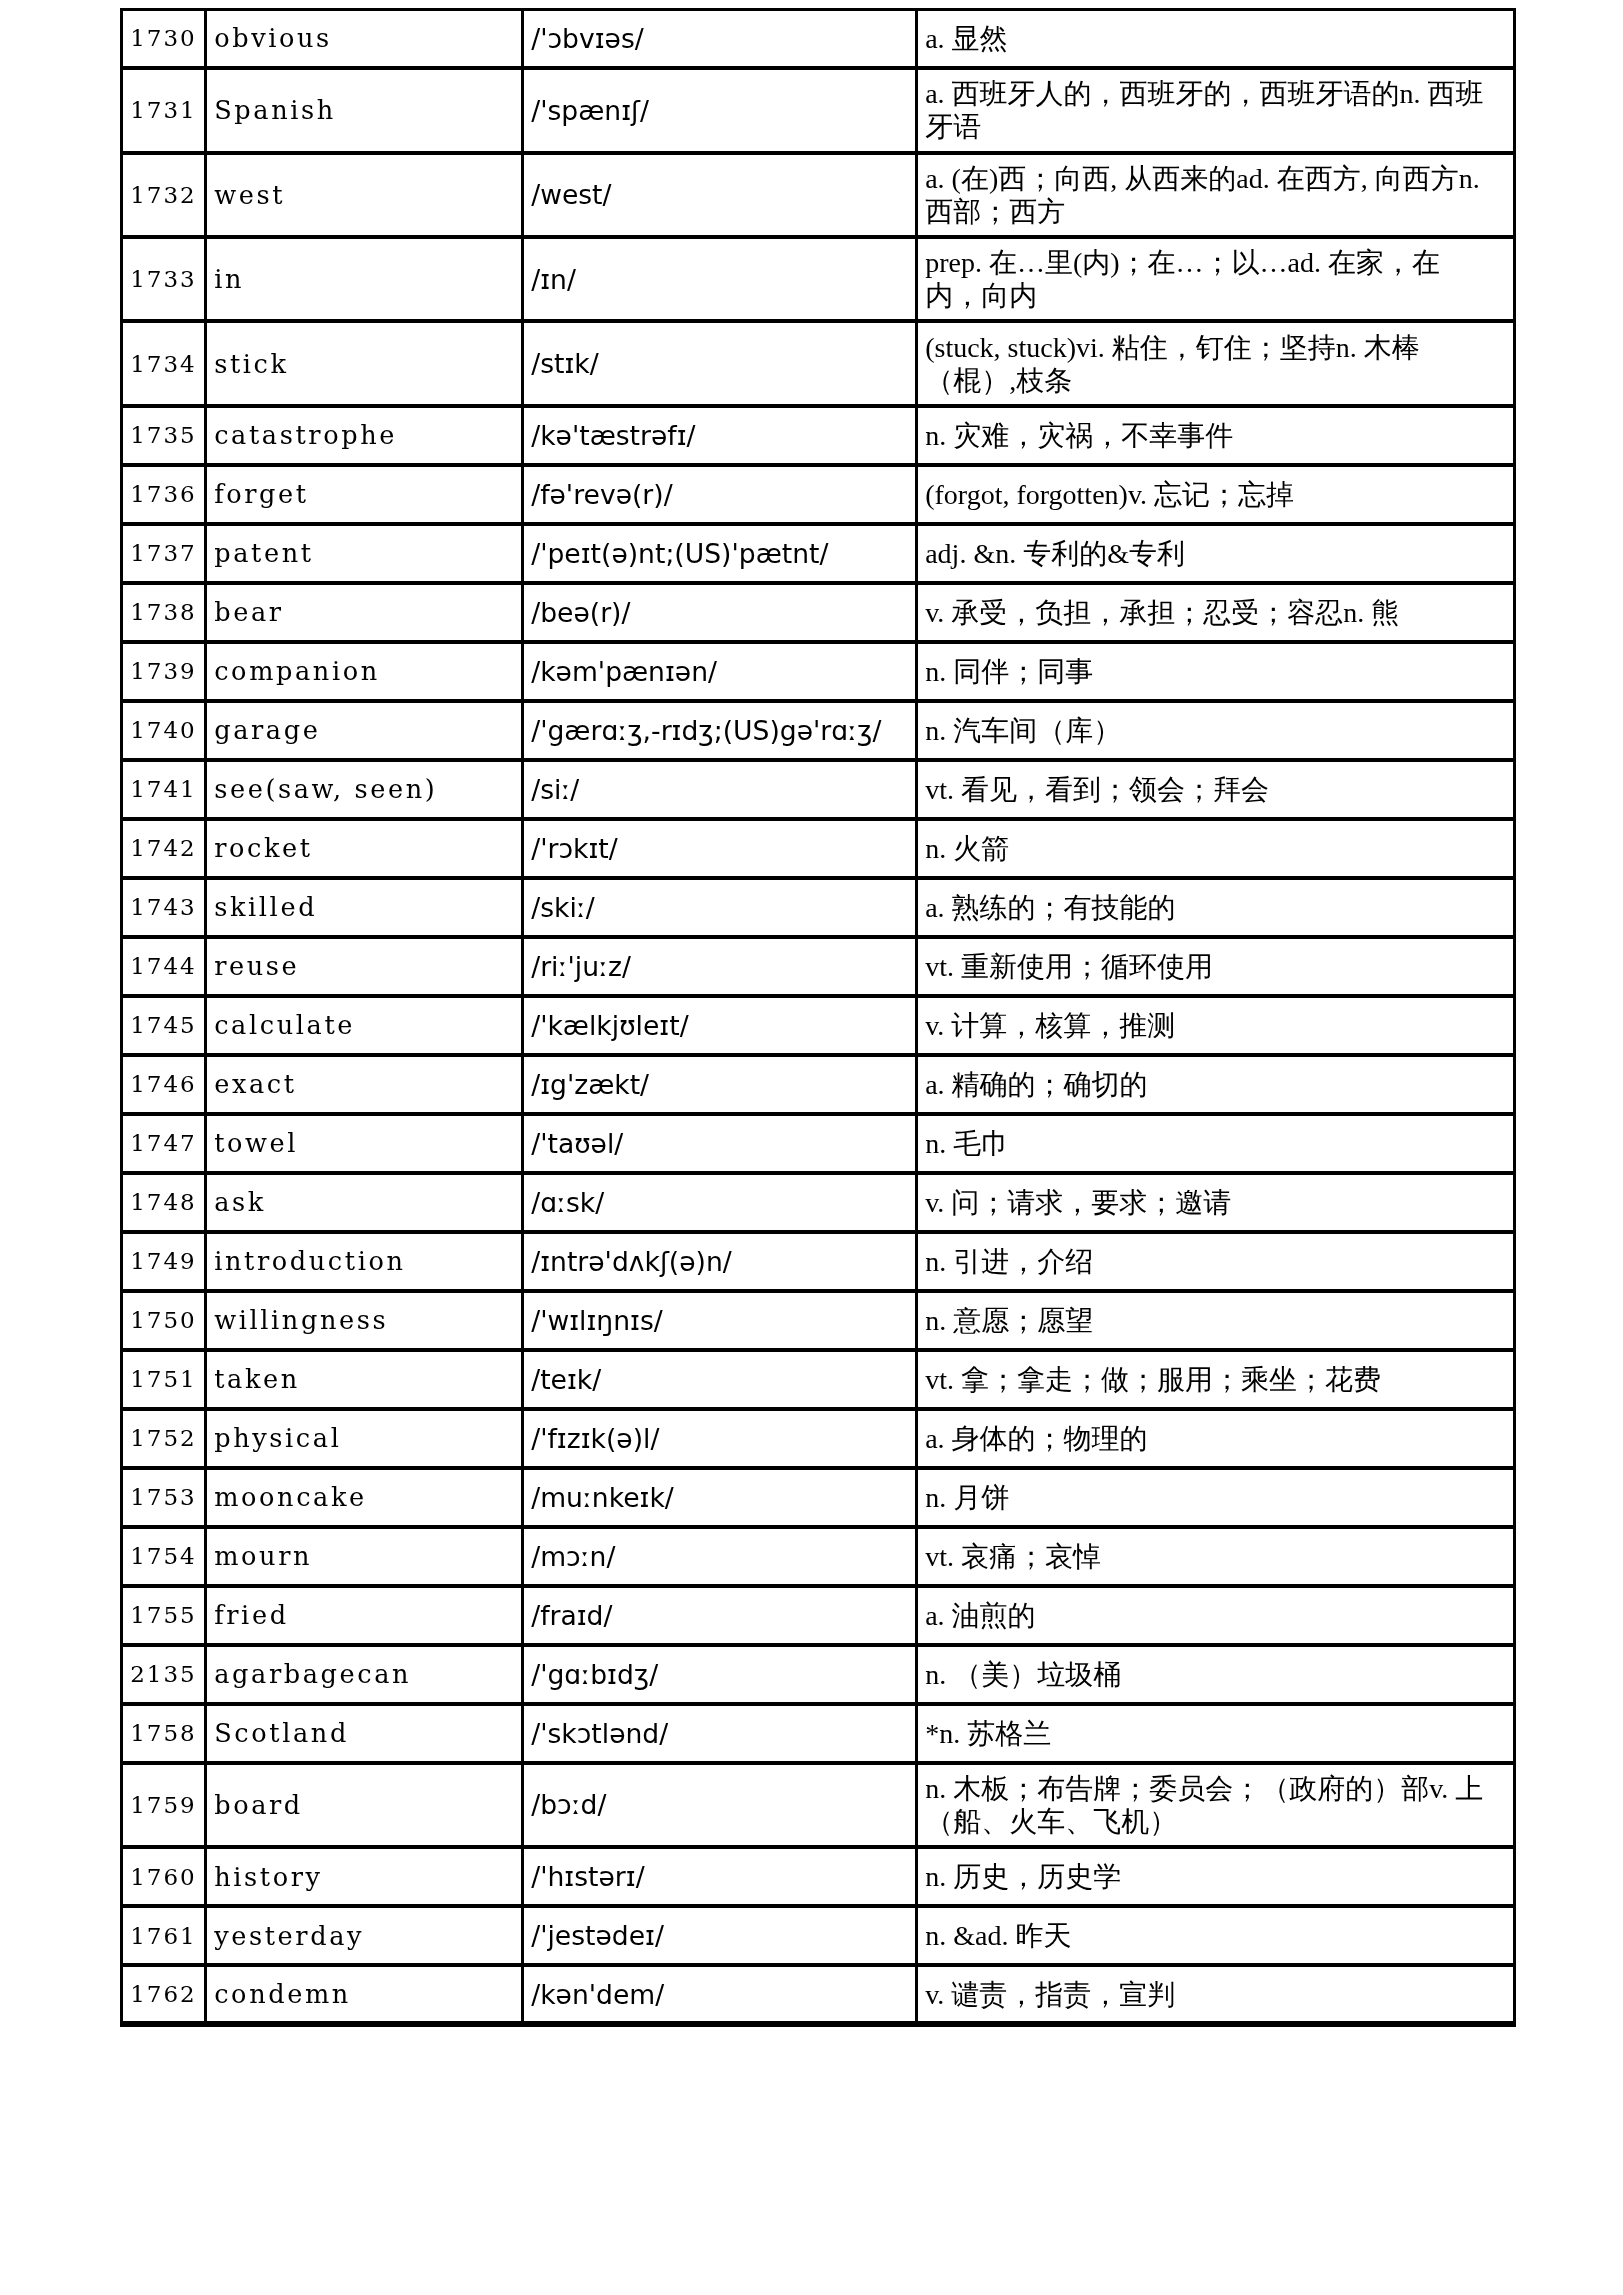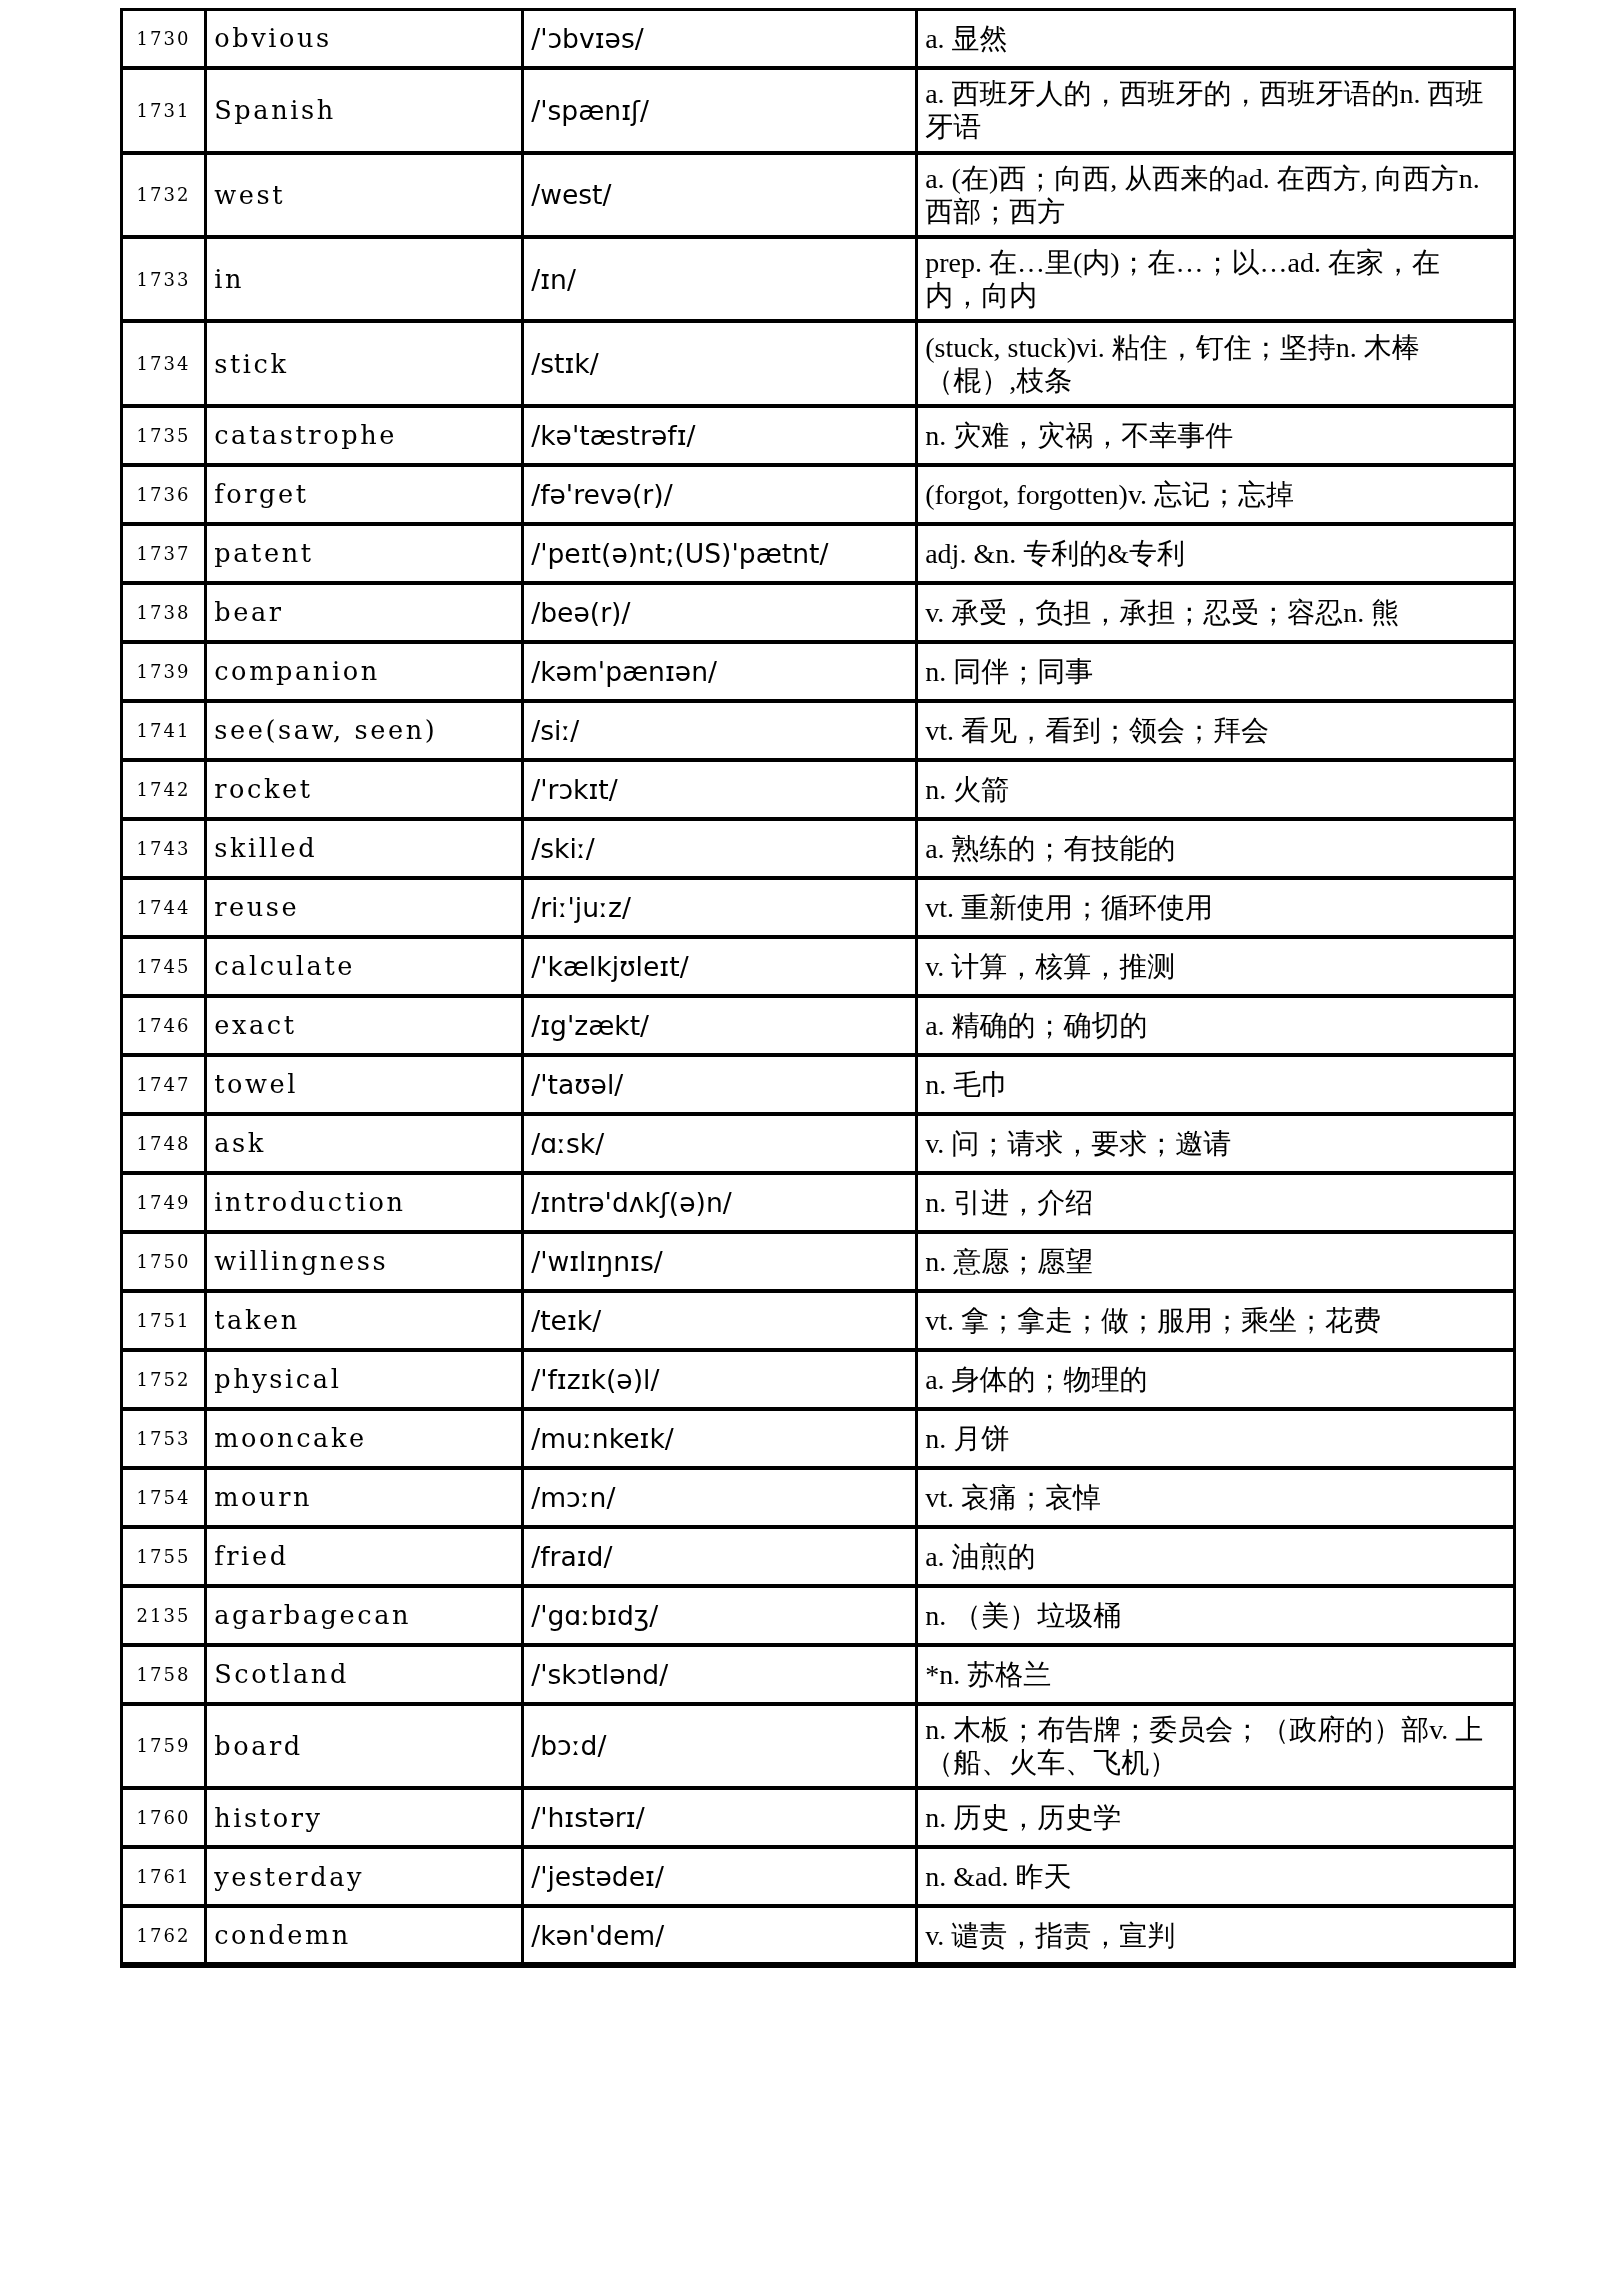--- a/index.html
+++ b/index.html
@@ -38,21 +38,21 @@
     box-sizing: border-box;
     overflow: hidden;
     background: #ffffff;
   }
   table.vocab tr:first-child td { border-top-width: 3.1px; }
   table.vocab tr:last-child td  { border-bottom-width: 6.6px; }
 
   td.num {
     text-align: center;
     font-family: "DejaVu Serif", serif;
-    font-size: 18px;
+    font-size: 23px;
     letter-spacing: 2px;
     color: #000;
   }
   td.word {
     font-family: "DejaVu Serif", serif;
     font-size: 25.6px;
     letter-spacing: 2.6px;
     padding-left: 7.2px;
     padding-right: 3.1px;
     color: #000;
@@ -149,20 +149,26 @@
     <td class="mean">v. 承受，负担，承担；忍受；容忍n. 熊</td>
   </tr>
 
   <tr>
     <td class="num">1739</td>
     <td class="word">companion</td>
     <td class="phon">/kəm'pænɪən/</td>
     <td class="mean">n. 同伴；同事</td>
   </tr>
 
+  <tr>
+    <td class="num">1740</td>
+    <td class="word">garage</td>
+    <td class="phon">/'gærɑːʒ,-rɪdʒ;(US)gə'rɑːʒ/</td>
+    <td class="mean">n. 汽车间（库）</td>
+  </tr>
 
   <tr>
     <td class="num">1741</td>
     <td class="word">see(saw, seen)</td>
     <td class="phon">/siː/</td>
     <td class="mean">vt. 看见，看到；领会；拜会</td>
   </tr>
 
   <tr>
     <td class="num">1742</td>

